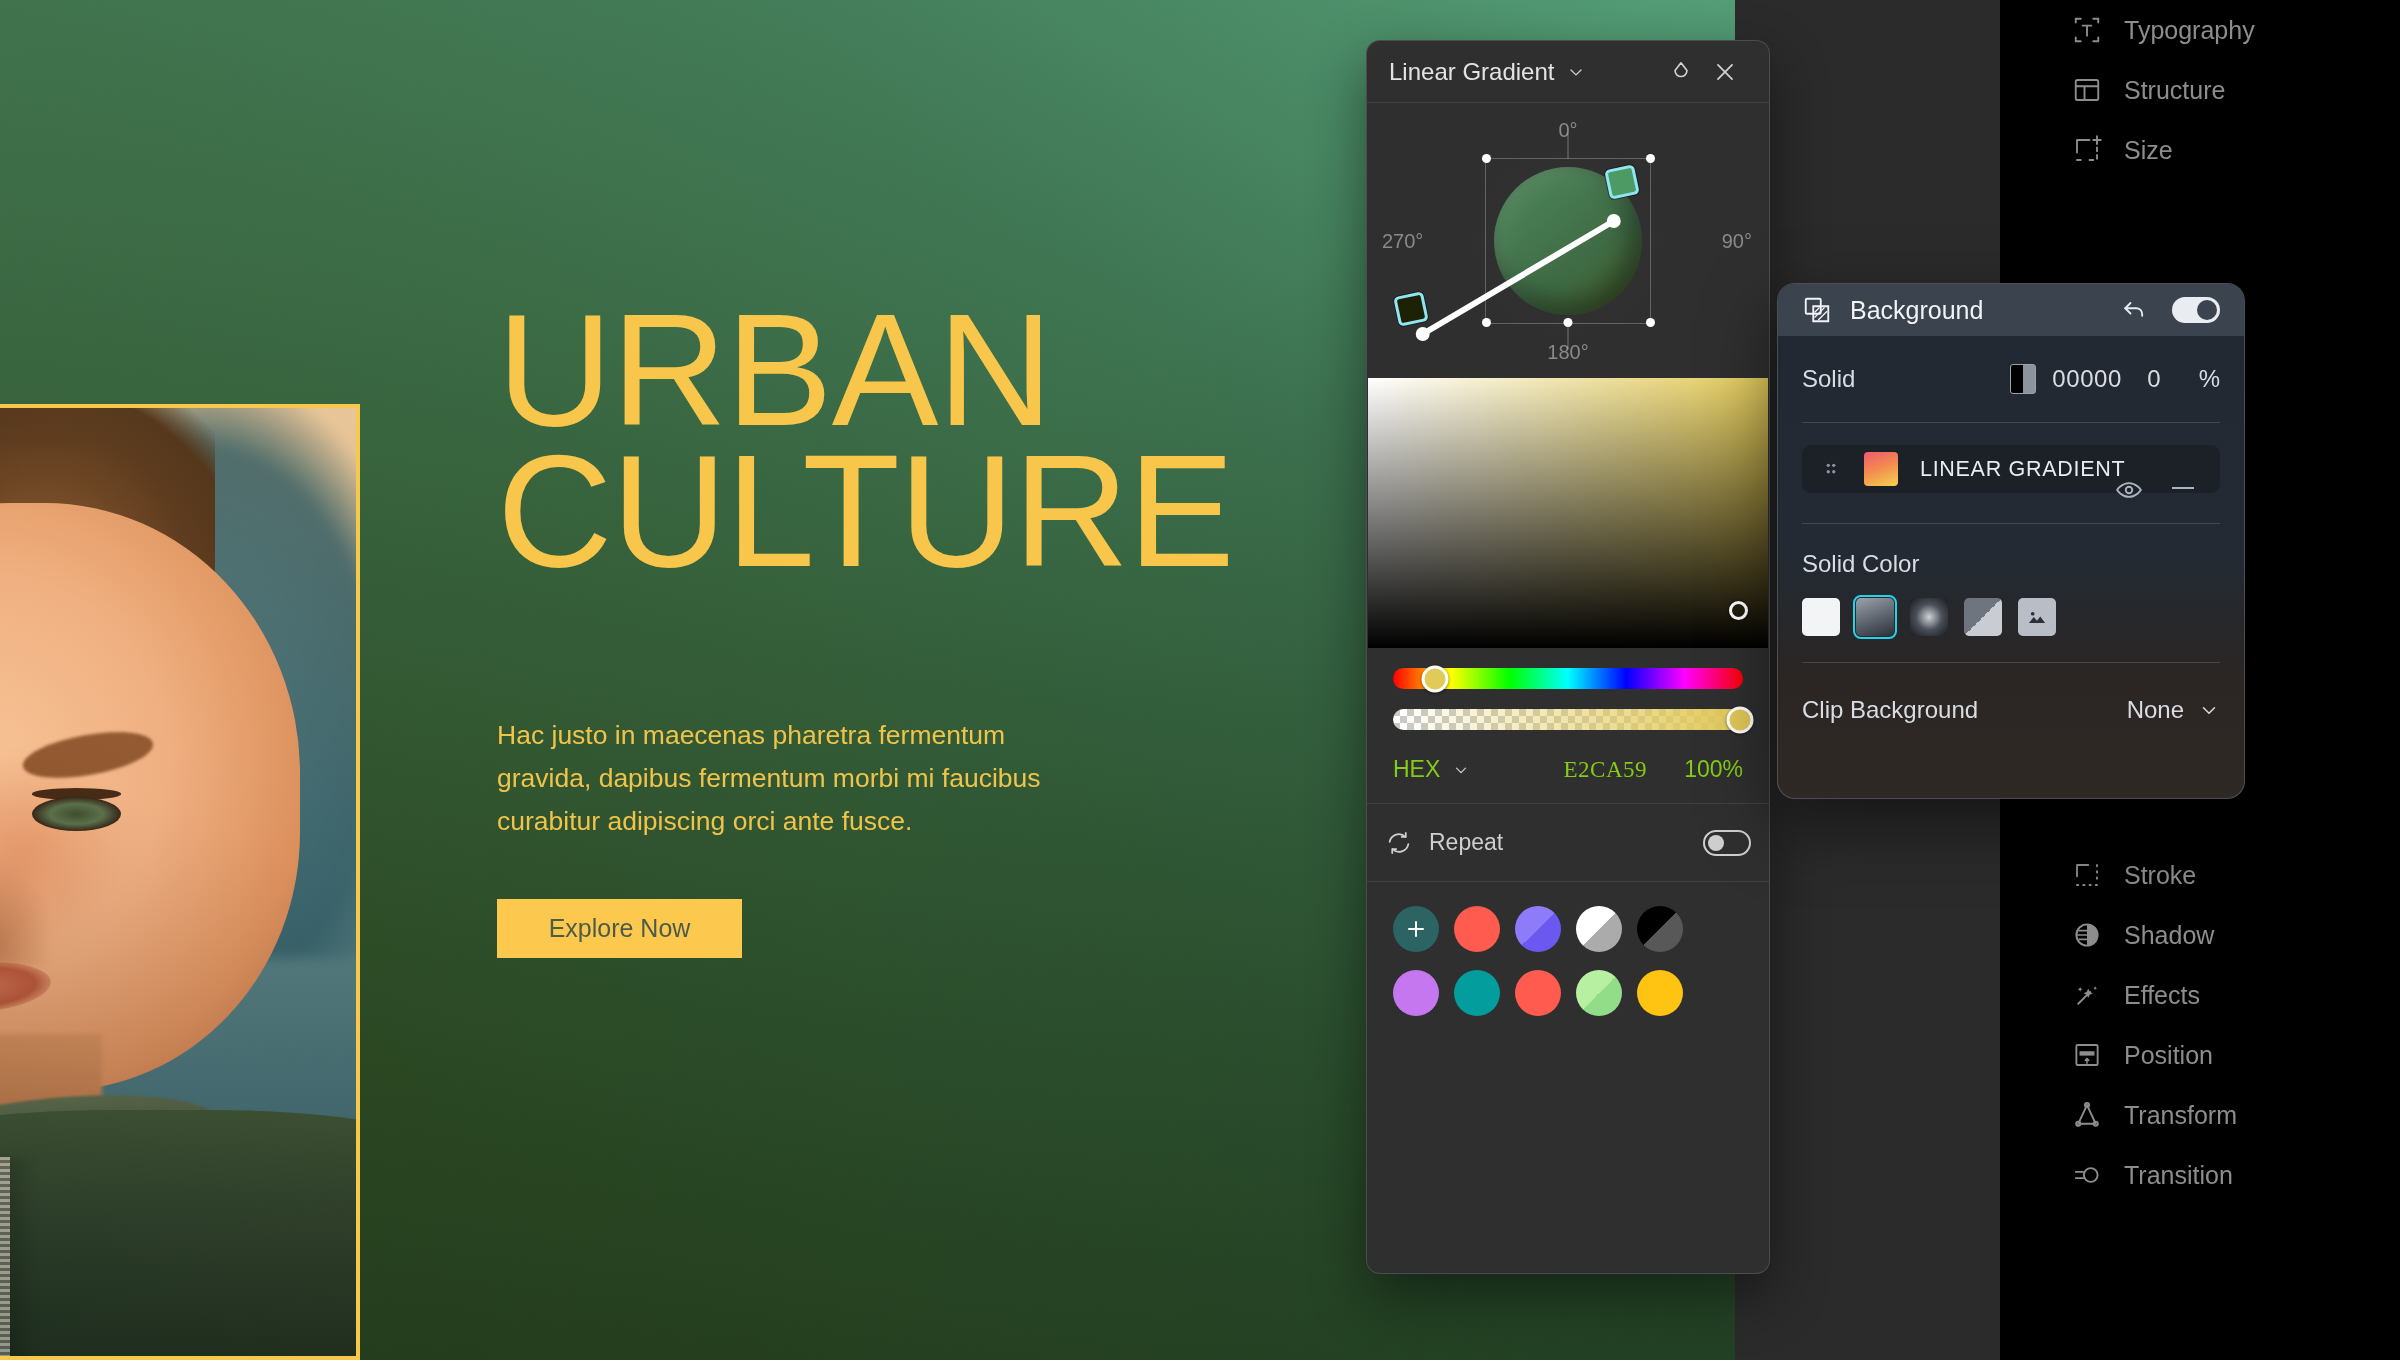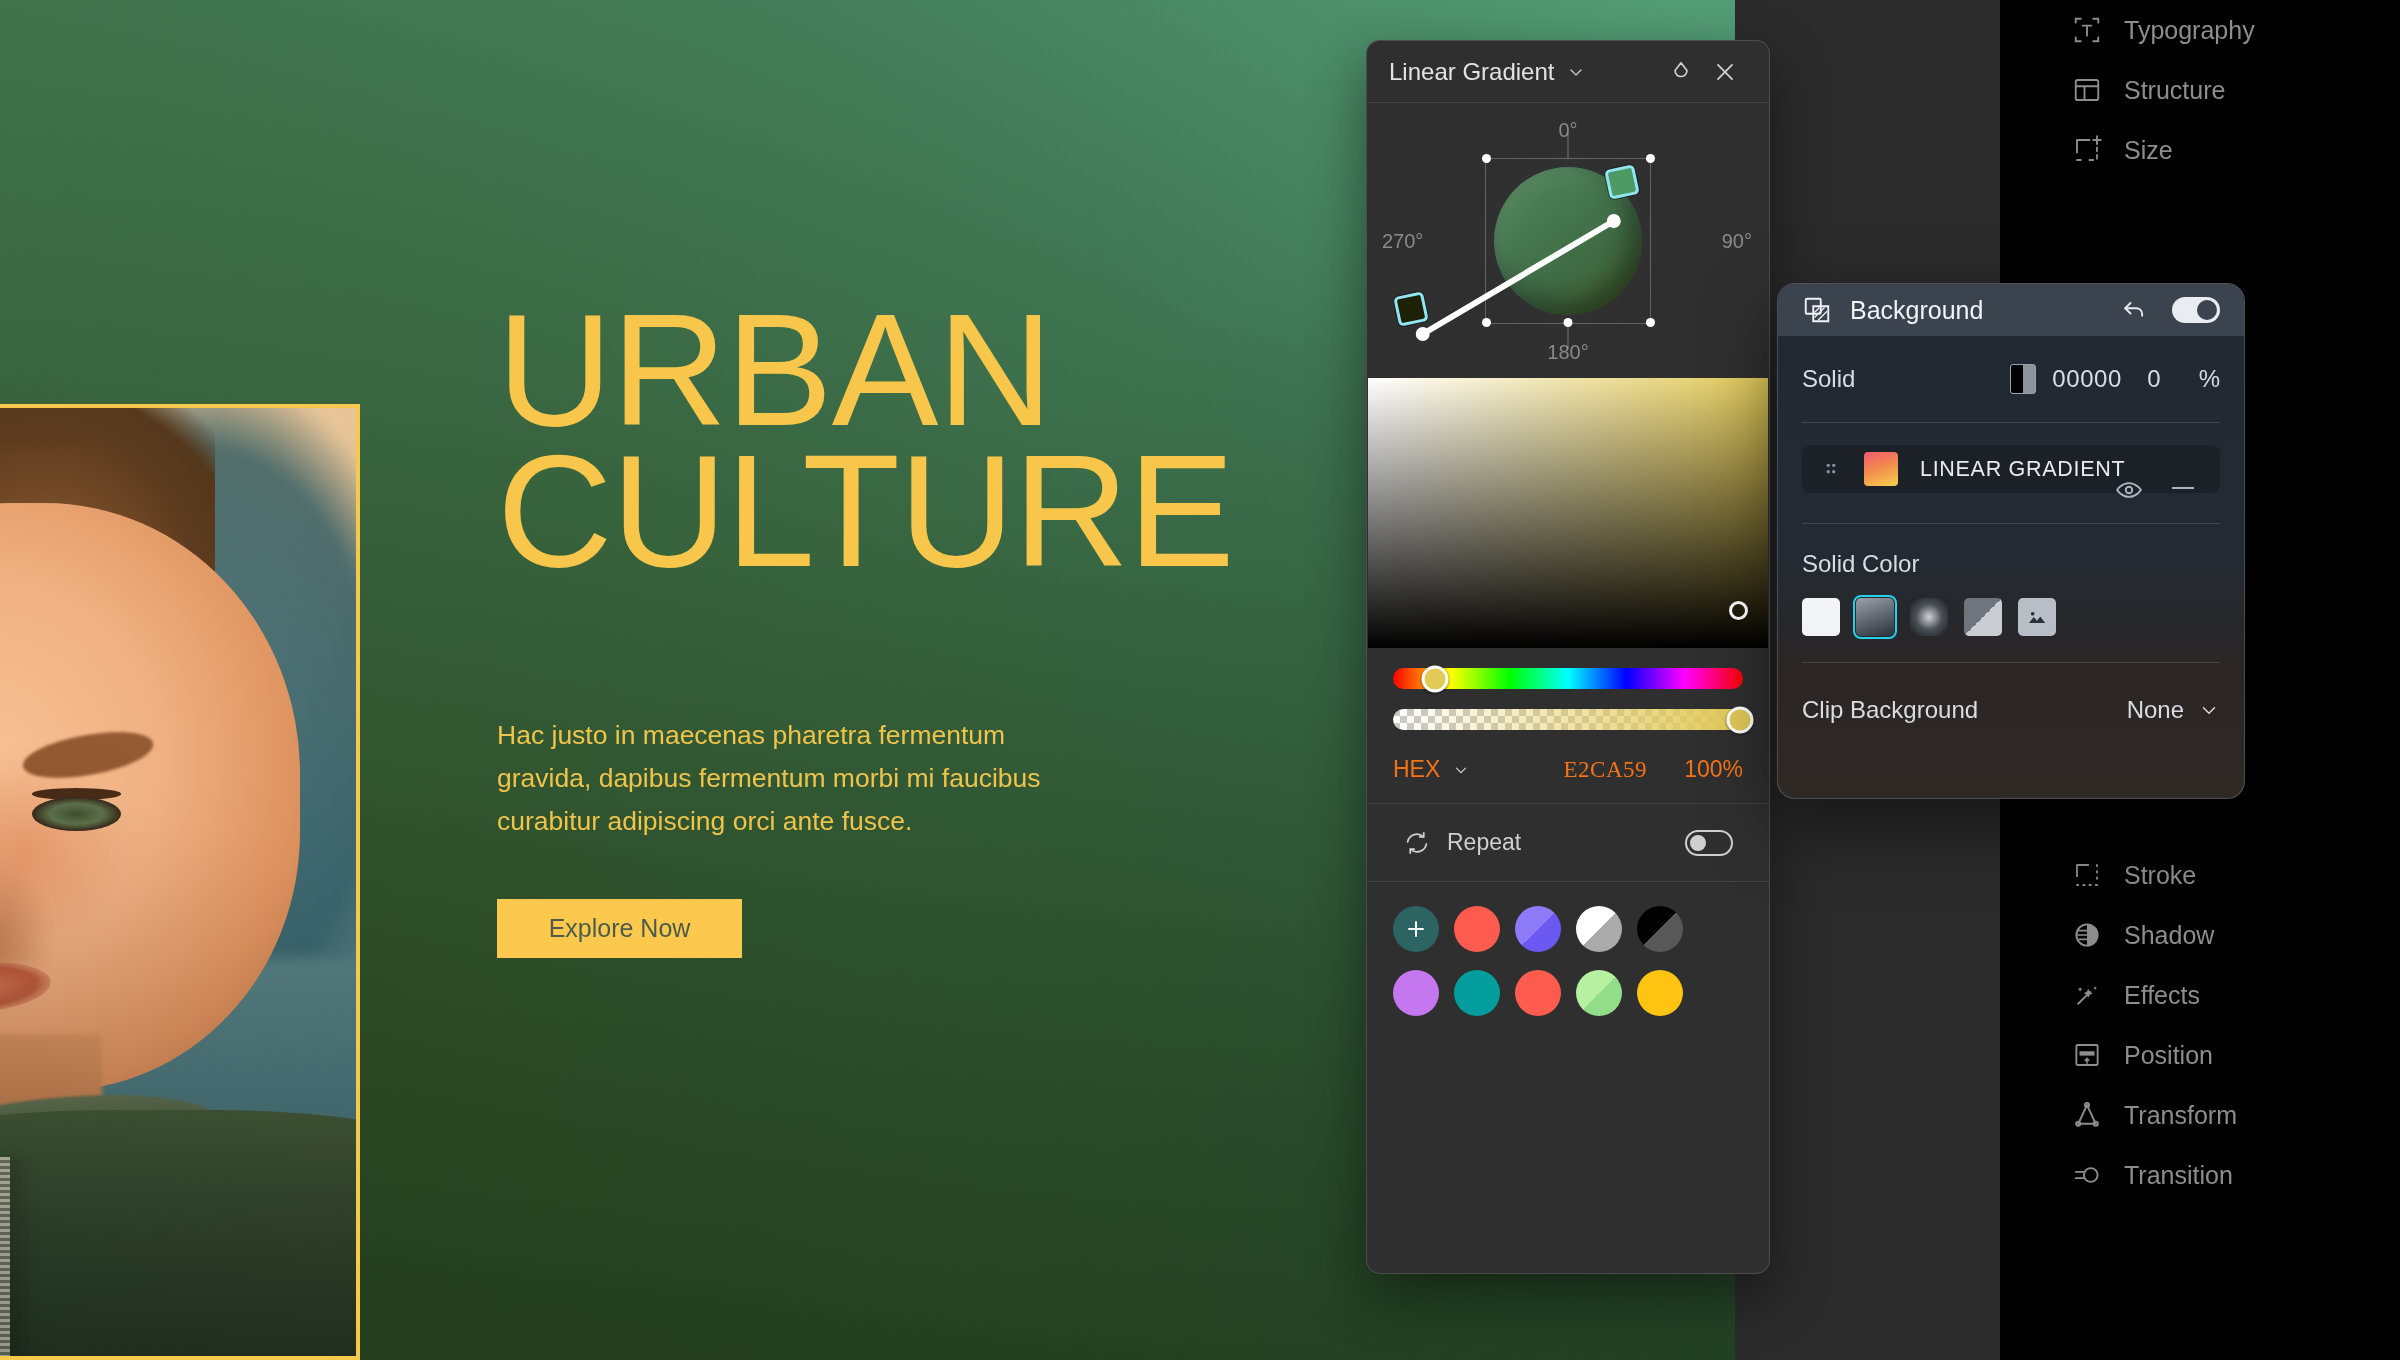--- a/index.html
+++ b/index.html
@@ -176,31 +176,31 @@
     background-image:linear-gradient(90deg, rgba(226,202,89,0) 0%, rgba(226,202,89,1) 100%),
       repeating-conic-gradient(#fff 0% 25%, #c9c9c9 0% 50%);
     background-size:100% 100%, 14px 14px;
   }
   .sknob{
     position:absolute; top:50%; transform:translate(-50%,-50%);
     width:27px; height:27px; border-radius:50%; background:#E2CA59;
     border:3px solid #fff; box-shadow:0 1px 3px rgba(0,0,0,.5);
   }
   #hexrow{
-    display:flex; align-items:center; padding:6px 26px 20px; color:#f97316; font-size:23px;
+    display:flex; align-items:center; padding:6px 26px 20px; color:#84cc16; font-size:23px;
     border-bottom:1px solid rgba(255,255,255,.09);
   }
   #hex-label{ cursor:pointer; }
   #hex-caret{ margin-left:12px; }
   #hex-sp{ flex:1; }
   #hex-val{ letter-spacing:.5px; cursor:text;font-family:Liberation Serif, serif; }
   #hex-alpha{ margin-left:26px; width:70px; text-align:right; cursor:text;}
 
   #repeat-row{
-    display:flex; align-items:center; height:78px; padding:0 36px; color:#cfcfcf; font-size:23px;
+    display:flex; align-items:center; height:78px; padding:0 18px; color:#cfcfcf; font-size:23px;
     border-bottom:1px solid rgba(255,255,255,.09);
   }
   #repeat-label{ margin-left:16px; }
   #repeat-sp{ flex:1; }
   #repeat-toggle{
     width:48px; height:26px; border-radius:13px; border:2px solid #cfcfcf;
     position:relative; cursor:pointer;
   }
   #repeat-toggle i{ position:absolute; left:3px; top:3px; width:16px; height:16px; border-radius:50%; background:#cfcfcf; }
 

